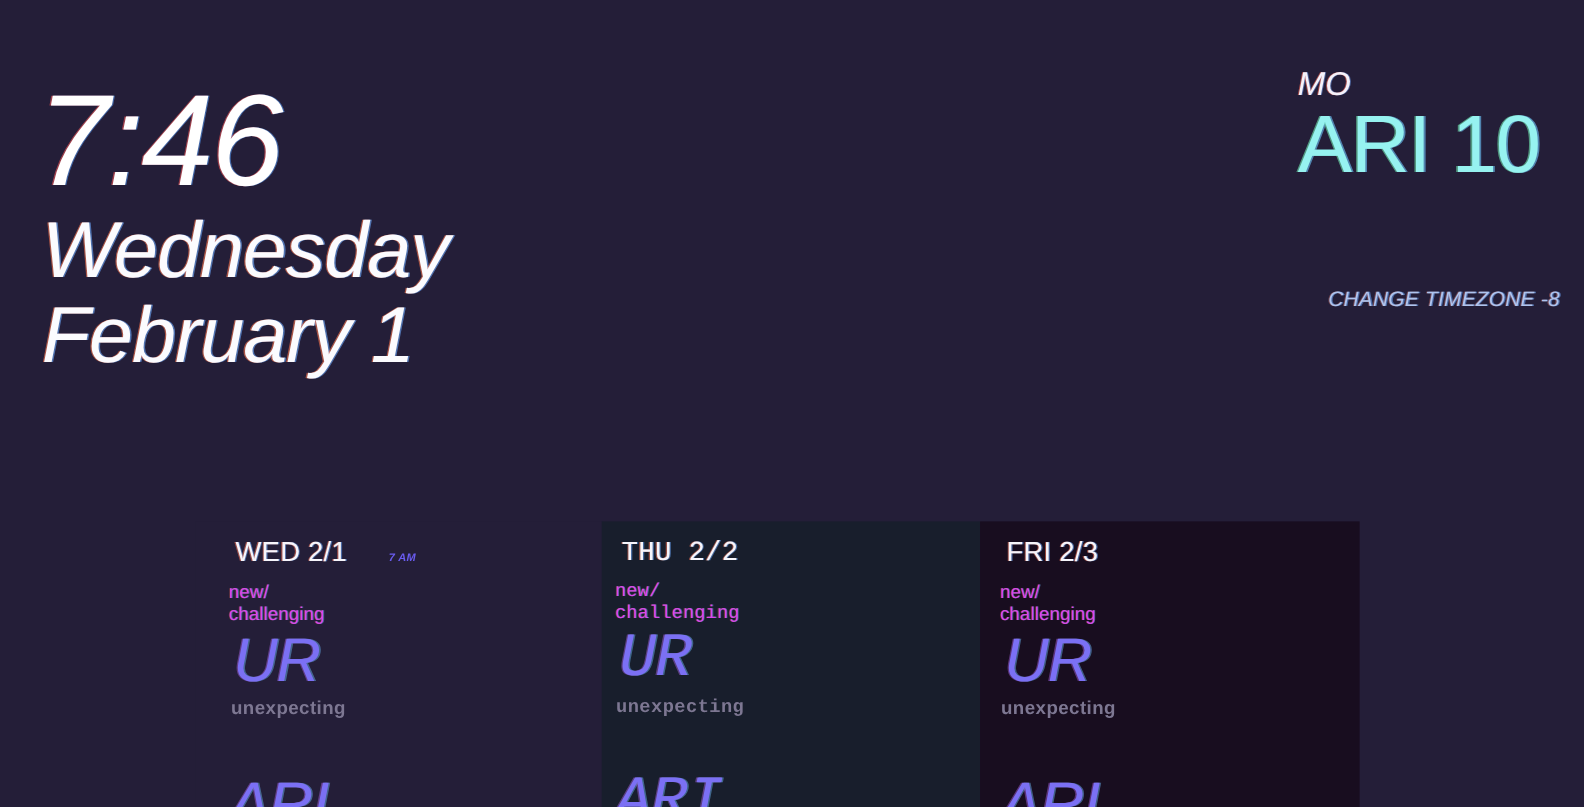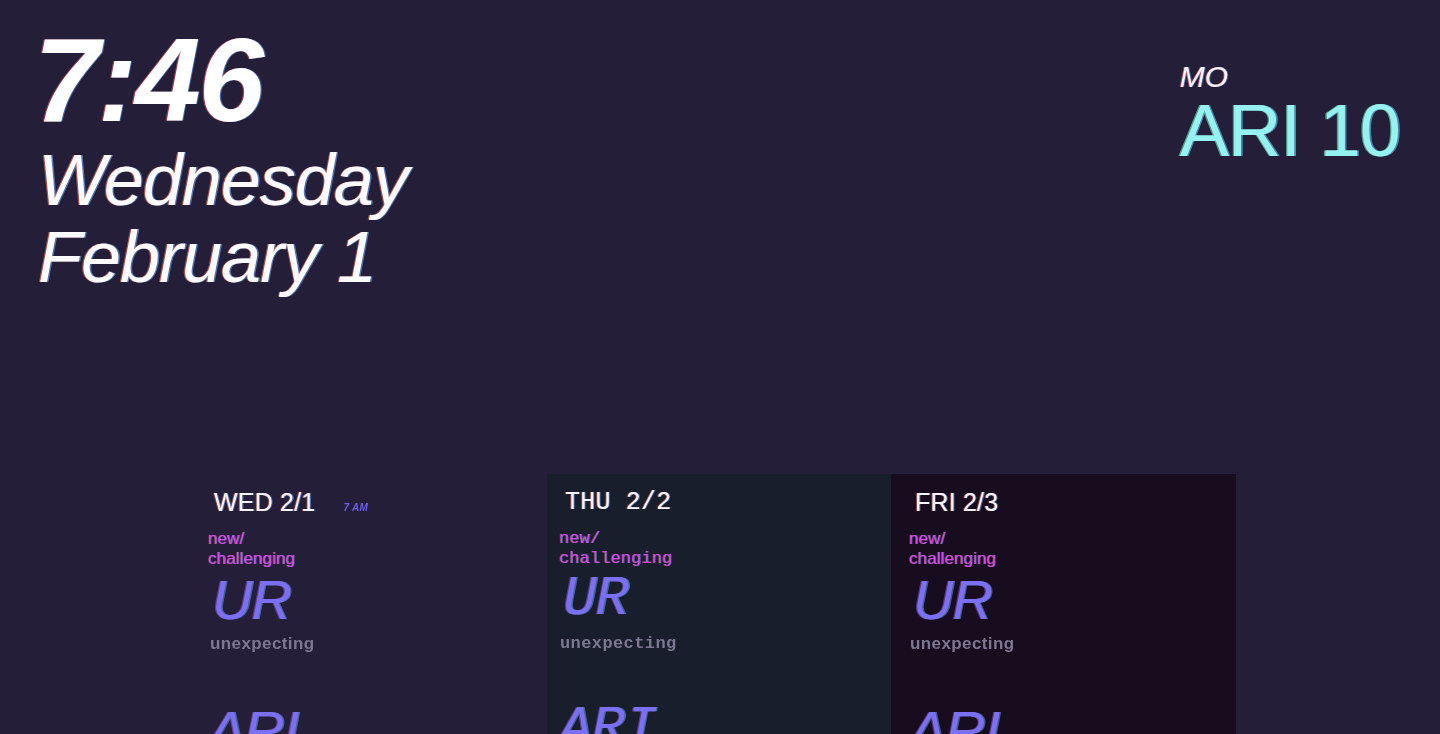--- a/index.html
+++ b/index.html
@@ -10,25 +10,26 @@
     background:#241e38;
     font-family:"Liberation Sans","DejaVu Sans",sans-serif;
   }
   #root { position:relative; width:1440px; height:734px; background:#241e38; }
 
   
   .clock-block { position:absolute; left:34px; top:20px; }
   .clock-time {
     font-size:118px;
     font-style:italic;
-    font-weight:700;
+    font-weight:400;
     color:#ffffff;
     line-height:1.02;
     letter-spacing:-2px;
     text-shadow: -1.2px 0 rgba(255,90,90,.55), 1.2px 0 rgba(90,160,255,.55);
+    margin-top: 48px;
   }
   .clock-dayline, .clock-dateline {
     font-size:72px;
     font-style:italic;
     font-weight:400;
     color:#fbfbfe;
     line-height:1.12;
     letter-spacing:-1px;
     margin-left:4px;
     text-shadow: -1.2px 0 rgba(255,120,80,.6), 1.4px 0 rgba(110,170,255,.6);
@@ -65,21 +66,21 @@
     position:absolute;
     top:0;
     height:260px;
     padding:14px 0 0 0;
     overflow:hidden;
   }
   .card-wed  { left:178px;  width:370px; background:#241e38; padding-left:30px; }
   .card-thu  { left:547px;  width:344px; background:#181e2c; padding-left:12px;font-family:Liberation Mono, monospace; }
   .card-fri  { left:891px;  width:345px; background:#180d1f; padding-left:18px; }
 
-  .card-head { display:flex; align-items:baseline; gap:28px; padding-left:6px; }
+  .card-head { display:flex; align-items:baseline; gap:38px; padding-left:6px; }
   .card-date {
     font-size:25px; font-weight:400; color:#f6f5fb; letter-spacing:.2px;
     text-shadow: -1px 0 rgba(255,120,90,.55), 1.1px 0 rgba(110,170,255,.55);
   }
   .card-hour {
     font-size:10px; font-style:italic; font-weight:700; color:#6a5cf0;
     letter-spacing:.3px;
   }
 
   .card-body { margin-top:12px; }
@@ -114,20 +115,21 @@
     <div class="clock-time">7:46</div>
     <div class="clock-dayline">Wednesday</div>
     <div class="clock-dateline">February  1</div>
   </div>
 
   <div class="sign-block">
     <span class="sign-prefix">MO</span>
     <span class="sign-main">ARI 10</span>
   </div>
 
+  <div class="timezone-link">CHANGE TIMEZONE -8</div>
 
   <div class="cards">
 
     <div class="card card-wed">
       <div class="card-head">
         <span class="card-date">WED 2/1</span>
         <span class="card-hour">7 AM</span>
       </div>
       <div class="card-body">
         <div class="kw-top">

